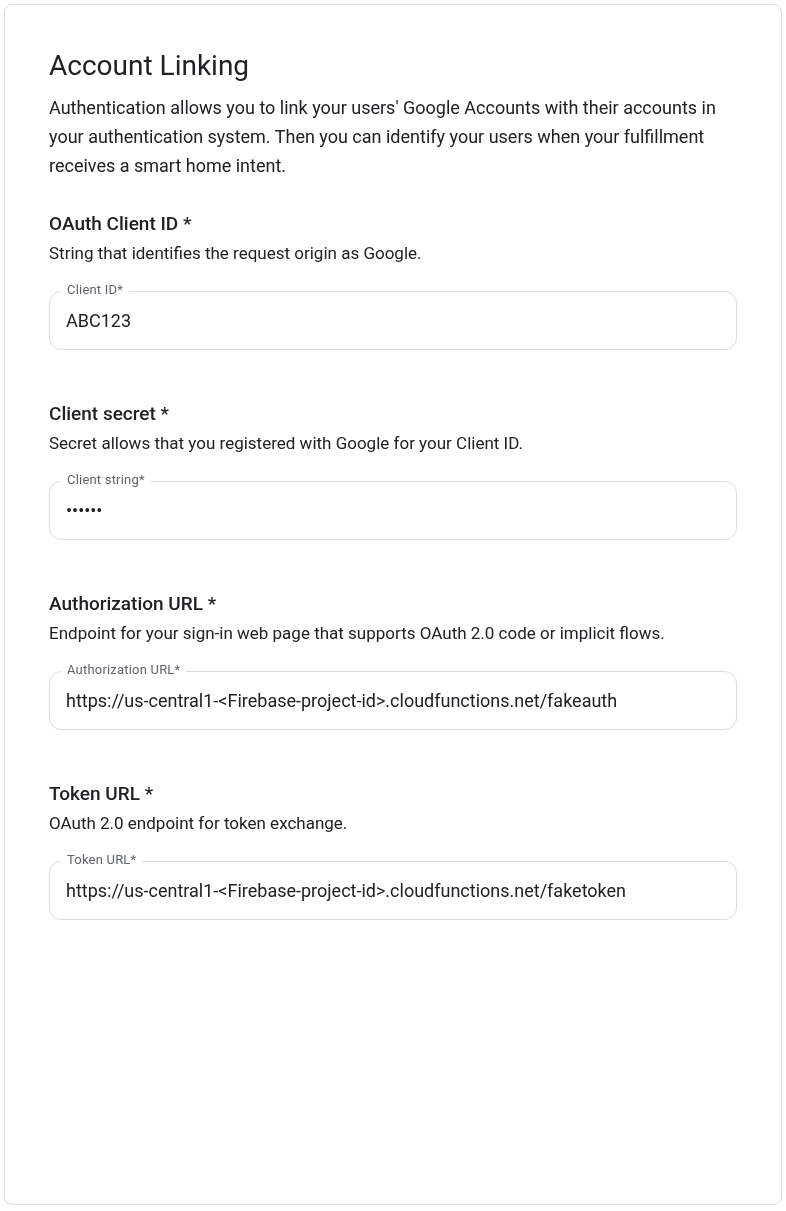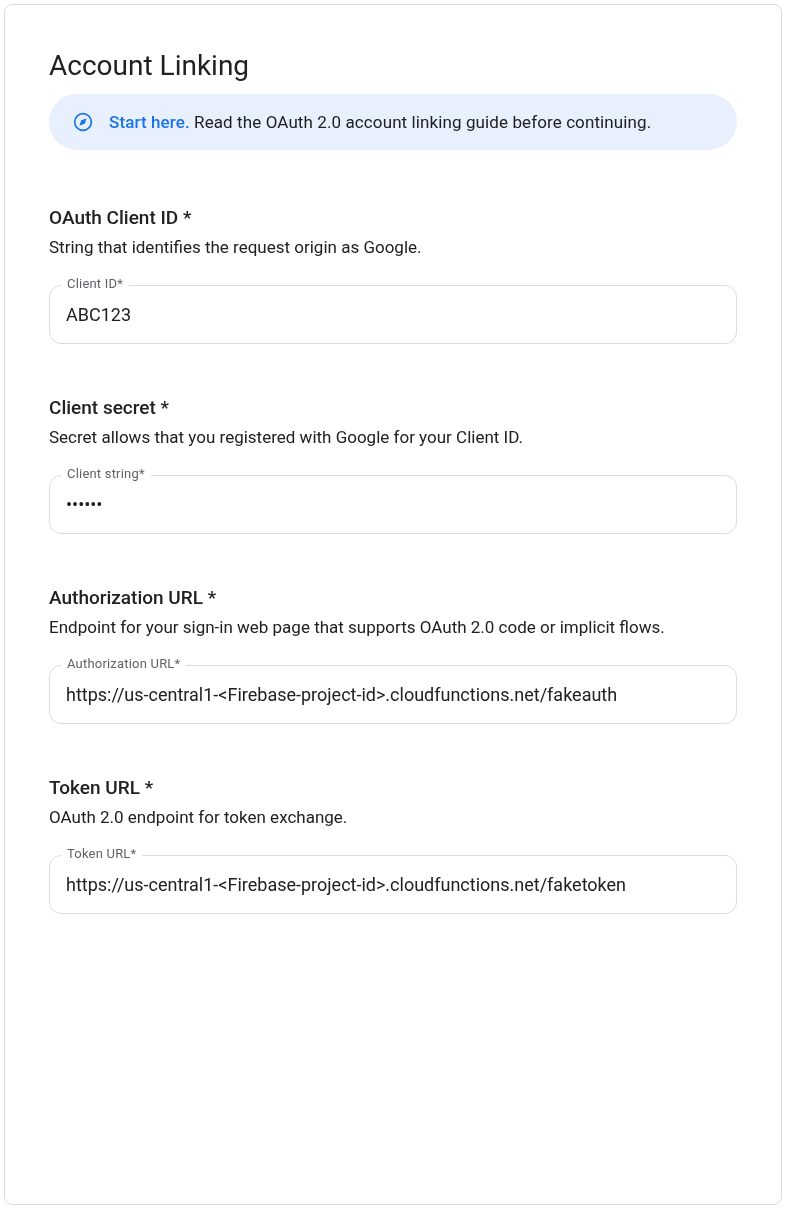--- a/index.html
+++ b/index.html
@@ -105,32 +105,22 @@
       color: #202124;
       background: #fff;
       outline: none;
     }
   </style>
 </head>
 <body>
 
 <div class="card">
   <h1 class="page-title">Account Linking</h1>
+  <p class="page-description">Authentication allows you to link your users' Google Accounts with their accounts in your authentication system. Then you can identify your users when your fulfillment receives a smart home intent.</p>
 
-  <div class="info-banner">
-    <span class="info-icon">
-      <svg viewBox="0 0 24 24" width="20" height="20" fill="none" stroke="currentColor" stroke-width="2">
-        <circle cx="12" cy="12" r="10"></circle>
-        <polygon points="16.24,7.76 14.12,14.12 7.76,16.24 9.88,9.88" fill="currentColor" stroke="none"></polygon>
-      </svg>
-    </span>
-    <span class="info-text">
-      <span class="info-link">Start here.</span><span> Read the OAuth 2.0 account linking guide before continuing.</span>
-    </span>
-  </div>
 
   <div class="field-group">
     <div class="field-title">OAuth Client ID *</div>
     <div class="field-help">String that identifies the request origin as Google.</div>
     <div class="input-wrapper">
       <span class="input-label">Client ID*</span>
       <input type="text" class="text-input" value="ABC123" style="">
     </div>
   </div>
 

